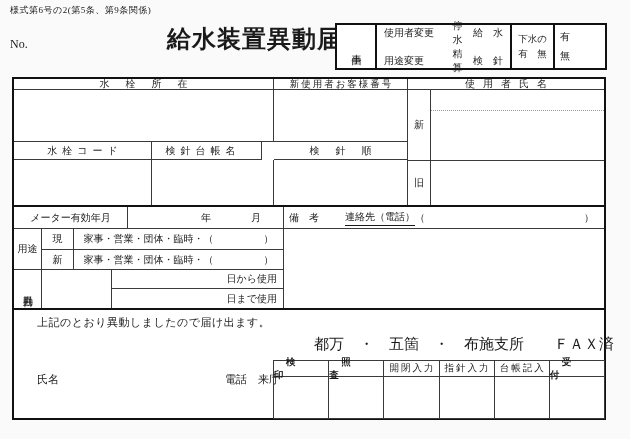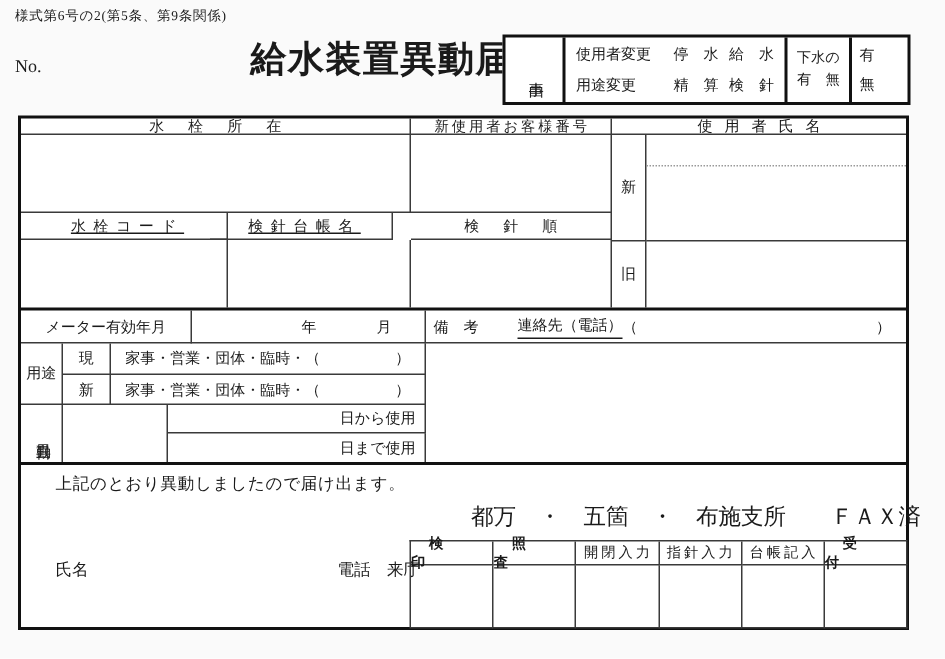--- a/index.html
+++ b/index.html
@@ -17,37 +17,37 @@
   .form-title{left:160px;top:23px;width:182px;text-align:right;
     font-size:24px;font-weight:bold;letter-spacing:1px;}
   
   .reason-box{left:335px;top:23px;width:272px;height:47px;
     border:2px solid #111;background:#fff;display:flex;}
   .rb-cell{box-sizing:border-box;display:flex;flex-direction:column;
     justify-content:center;align-items:center;font-size:10px;}
   .rb-cell + .rb-cell{border-left:2px solid #111;}
   .rb-reason{width:38px;}
   .rb-reason .vtxt{writing-mode:vertical-rl;text-orientation:upright;letter-spacing:1px;}
-  .rb-main{width:148px;align-items:stretch;}
+  .rb-main{width:135px;align-items:stretch;}
   .rb-row{flex:1;display:flex;align-items:center;padding:0 7px;}
   .rb-row .c1{width:62px;text-align:left;}
   .rb-row .c2{flex:1;text-align:center;}
   .rb-row .c3{width:34px;text-align:right;}
   .rb-sewer{width:43px;font-size:9.5px;line-height:1.5;}
   .rb-yesno{width:22px;justify-content:space-around;padding:3px 0;}
   
   .main-box{left:12px;top:77px;width:594px;height:343px;
     border:2px solid #111;background:#fff;}
   .cell{position:absolute;box-sizing:border-box;font-size:10px;
     display:flex;align-items:center;justify-content:center;overflow:hidden;}
   .bR{border-right:1px solid #3a3a3a;}
   .bB{border-bottom:1px solid #3a3a3a;}
   .thick{position:absolute;left:0;width:590px;height:2px;background:#111;}
   .ls2{letter-spacing:2px;text-indent:2px;}
-  .ls5{letter-spacing:5px;text-indent:5px;text-decoration:underline;}
+  .ls5{letter-spacing:5px;text-indent:5px;}
   .ls8{letter-spacing:8px;text-indent:8px;}
   .ls12{letter-spacing:12px;text-indent:12px;font-weight:bold;}
   .ls16{letter-spacing:16px;text-indent:16px;}
   .vert{writing-mode:vertical-rl;text-orientation:upright;letter-spacing:1px;}
   .dotted{position:absolute;left:0;width:100%;border-top:1px dotted #999;height:0;}
   .txt{position:absolute;font-size:10px;white-space:nowrap;}
   .underln{border-bottom:1px solid #1a1a1a;padding-bottom:1px;}
   
   .remarks-flex{justify-content:flex-start;padding-left:5px;align-items:center;}
   .remarks-flex .gap1{width:26px;}

